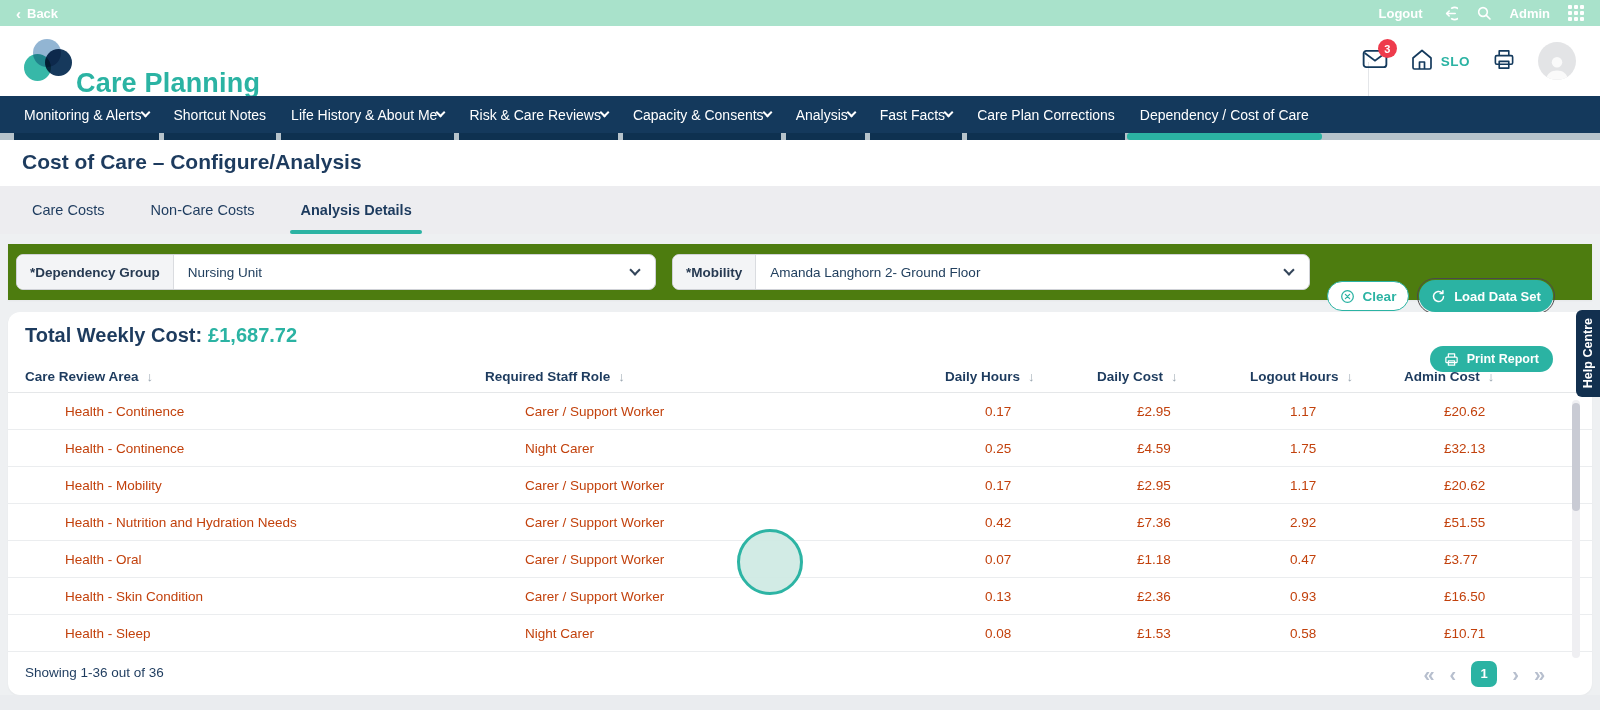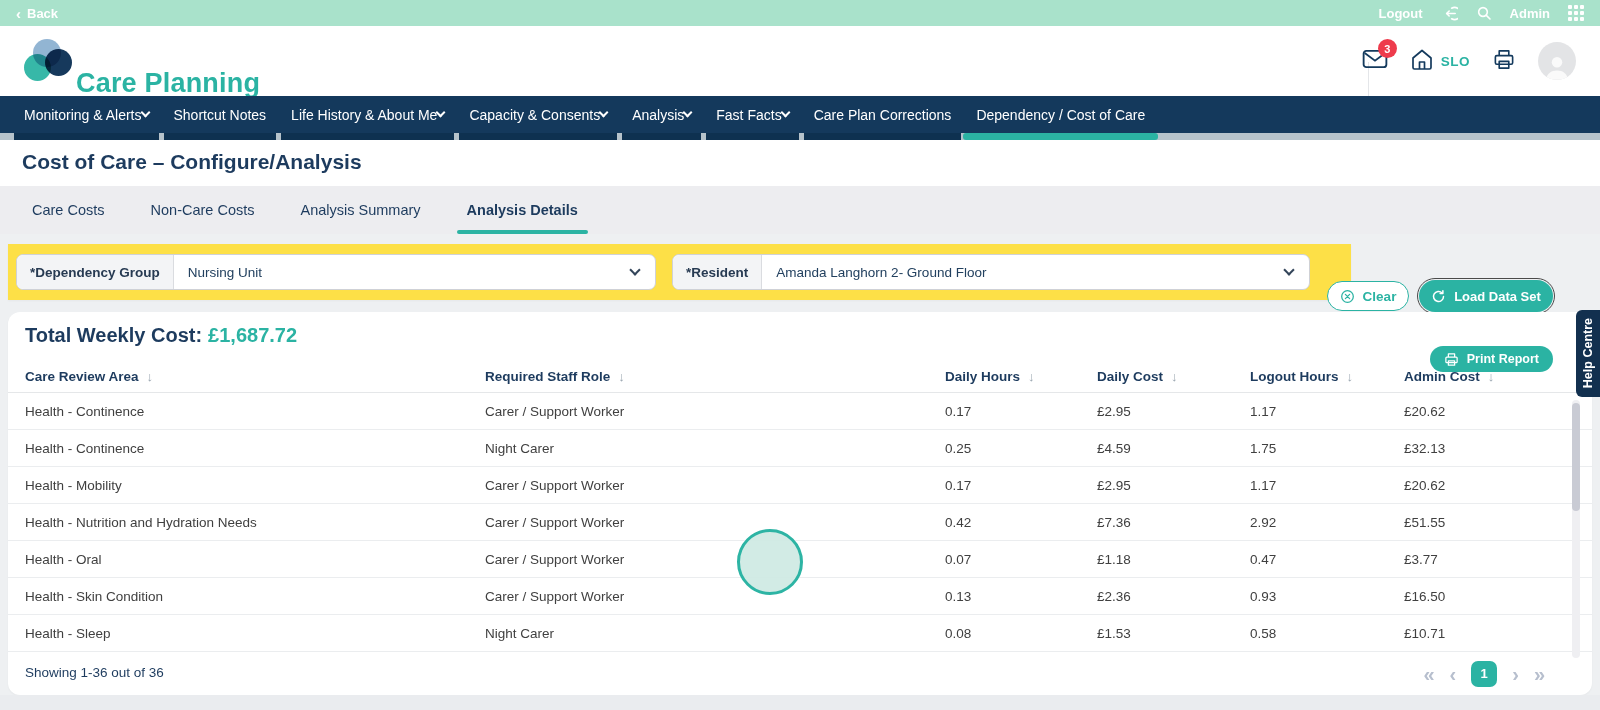--- a/index.html
+++ b/index.html
@@ -52,21 +52,21 @@
 
   
   .tabbar { position:absolute; top:186px; left:0; width:1600px; height:48px; background:#ededf0;
             display:flex; align-items:center; gap:26px; padding-left:22px; }
   .tab { position:relative; height:48px; display:flex; align-items:center; padding:0 10px; font-size:14.5px;
          color:#1d3b5e; cursor:pointer; white-space:nowrap; }
   .tab.active { font-weight:700; }
   .tab.active::after { content:''; position:absolute; left:0; right:0; bottom:0; height:4.5px; background:#2bb3a3; border-radius:3px; }
 
   
-  .filter-card { position:absolute; top:244px; left:8px; width:1343px; height:56px; background:#fde047;
+  .filter-card { position:absolute; top:244px; left:8px; width:1584px; height:56px; background:#4d7c0f;
                  border-radius:0; box-shadow:0 1px 2px rgba(0,0,0,.04); }
   .dropdown { position:absolute; top:10px; height:36px; border:1px solid #cfd1d6; border-radius:7px; background:#fff;
               display:flex; align-items:center; cursor:pointer; }
   .dd-group { left:8px; width:640px; }
   .dd-resident { left:664px; width:638px; }
   .dd-label { height:100%; display:flex; align-items:center; padding:0 13px; background:#f3f4f6;
               border-right:1px solid #dadce0; border-radius:7px 0 0 7px; font-size:13.5px; font-weight:700; color:#273a52; white-space:nowrap; }
   .dd-value { padding:0 14px; font-size:13.5px; color:#22405f; flex:1; }
   .chev-n { width:8px; height:8px; border-right:2px solid #33455a; border-bottom:2px solid #33455a;
             transform:rotate(45deg); margin:-4px 16px 0 0; }
@@ -83,21 +83,21 @@
   .summary-row { position:relative; height:48px; }
   .total-line { position:absolute; left:17px; top:12px; font-size:20px; font-weight:700; color:#1d3b5e; }
   .total-value { color:#2bb3a3; margin-left:6px; }
   .btn-print { position:absolute; right:39px; top:10px; height:26px; padding:0 14px; background:#2bb3a3; border:none;
                border-radius:14px; color:#fff; font-size:12.5px; font-weight:700; }
   .tgrid { display:grid; grid-template-columns:460px 460px 152px 153px 154px 1fr; padding-left:17px; align-items:center; }
   .thead { height:33px; border-bottom:1px solid #e5e7e9; }
   .th { display:flex; align-items:center; gap:8px; font-size:13.5px; font-weight:700; color:#1d3b5e; }
   .sort-arrow { color:#9aa6b0; font-size:13px; font-weight:400; }
   .trow { height:37px; border-bottom:1px solid #ebedef; }
-  .td { font-size:13.5px; color:#404040; }
+  .td { font-size:13.5px; color:#c2410c;margin-left:40px; }
   .card-footer { position:relative; height:43px; }
   .showing { position:absolute; left:17px; top:13px; font-size:13.5px; color:#1d3b5e; }
   .pagination { position:absolute; right:47px; top:0; height:43px; display:flex; align-items:center; gap:15px; }
   .pg-arrow { color:#b7bfce; font-size:20px; font-weight:600; cursor:pointer; line-height:1; }
   .pg-current { width:26px; height:26px; border-radius:7px; background:#2bb3a3; color:#fff; font-size:13px; font-weight:700;
                 display:flex; align-items:center; justify-content:center; cursor:pointer; }
 
   
   .help-tab { position:absolute; right:0; top:310px; width:24px; height:87px; background:#12304f;
               border-radius:6px 0 0 6px; display:flex; align-items:center; justify-content:center; cursor:pointer; }
@@ -198,20 +198,24 @@
         <span class="chev-w"></span>
       </div>
       <div class="nav-item">
         <span>Shortcut Notes</span>
       </div>
       <div class="nav-item">
         <span>Life History &amp; About Me</span>
         <span class="chev-w"></span>
       </div>
       <div class="nav-item">
+        <span>Risk &amp; Care Reviews</span>
+        <span class="chev-w"></span>
+      </div>
+      <div class="nav-item">
         <span>Capacity &amp; Consents</span>
         <span class="chev-w"></span>
       </div>
       <div class="nav-item">
         <span>Analysis</span>
         <span class="chev-w"></span>
       </div>
       <div class="nav-item">
         <span>Fast Facts</span>
         <span class="chev-w"></span>
@@ -224,32 +228,31 @@
       </div>
     </nav>
 
   <div class="title-band">
     <h1 class="page-title">Cost of Care – Configure/Analysis</h1>
   </div>
 
   <div class="tabbar">
       <div class="tab">Care Costs</div>
       <div class="tab">Non-Care Costs</div>
-      <div class="tab">Analysis Summary</div>
       <div class="tab active">Analysis Details</div>
     </div>
 
   <div class="filter-card">
     <div class="dropdown dd-group">
       <span class="dd-label">*Dependency Group</span>
       <span class="dd-value">Nursing Unit</span>
       <span class="chev-n"></span>
     </div>
     <div class="dropdown dd-resident">
-      <span class="dd-label">*Resident</span>
+      <span class="dd-label">*Mobility</span>
       <span class="dd-value">Amanda Langhorn 2- Ground Floor</span>
       <span class="chev-n"></span>
     </div>
     <button class="btn btn-clear">
       <span style="display:flex;">
         <svg width="15" height="15" viewBox="0 0 24 24" fill="none" stroke="#2bb3a3" stroke-width="2" stroke-linecap="round">
             <circle cx="12" cy="12" r="9.3"></circle>
             <path d="M8.6 8.6l6.8 6.8M15.4 8.6l-6.8 6.8"></path>
           </svg>
       </span>

